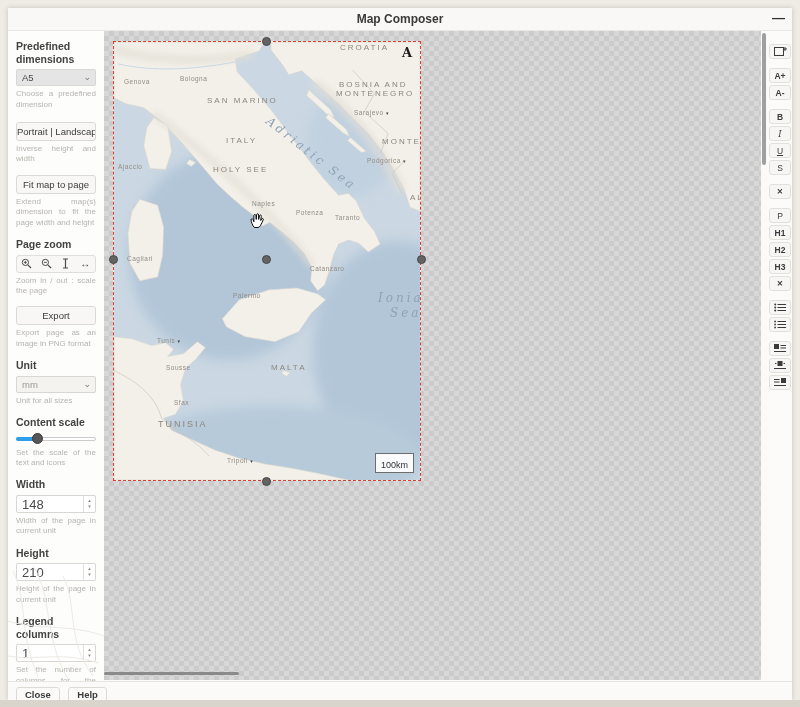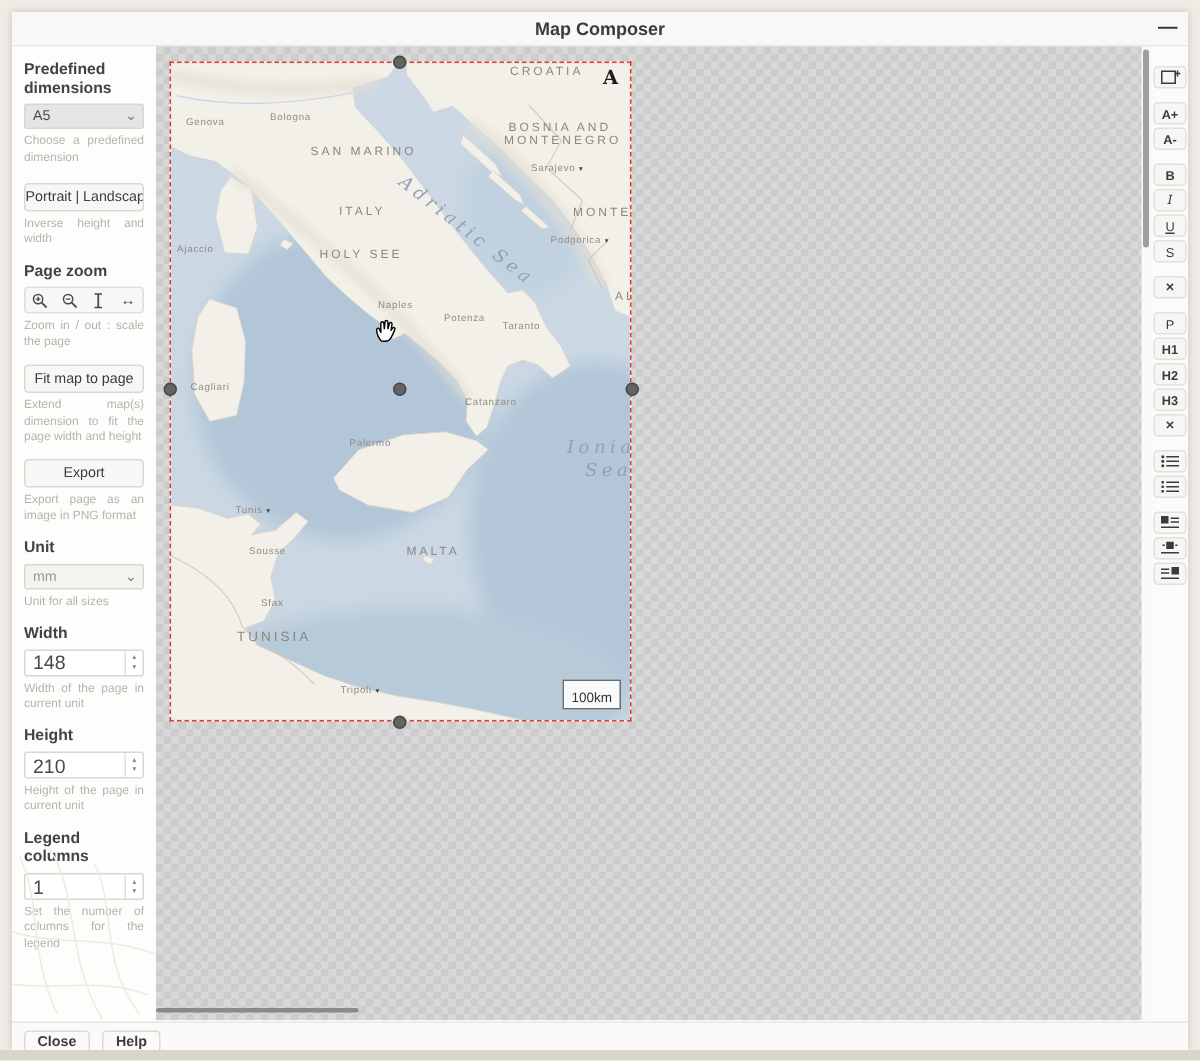--- a/index.html
+++ b/index.html
@@ -83,20 +83,25 @@
       <div class="sel">
         <span>A5</span>
         <span class="chev">⌄</span>
       </div>
       <div class="hint">Choose a predefined dimension</div>
     </div>
 
     <div class="sec" style="margin-top:12px;">
       <button class="btn">Portrait | Landscape</button>
       <div class="hint">Inverse height and width</div>
+    </div>
+
+    <div class="sec" style="margin-top:10px;">
+      <button class="btn">Fit map to page</button>
+      <div class="hint">Extend map(s) dimension to fit the page width and height</div>
     </div>
 
     <div class="sec" style="margin-top:10px;">
       <div class="hd">Page zoom</div>
       <div class="zoomgrp">
         <span class="zi">
           <svg width="11" height="11" viewBox="0 0 11 11">
               <circle cx="4.4" cy="4.4" r="3.1" fill="none" stroke="#4a4a4a" stroke-width="1"></circle>
               <line x1="6.8" y1="6.8" x2="10" y2="10" stroke="#4a4a4a" stroke-width="1.2"></line>
               <line x1="2.9" y1="4.4" x2="5.9" y2="4.4" stroke="#4a4a4a" stroke-width="0.9"></line>
@@ -116,38 +121,42 @@
               <line x1="2" y1="1" x2="7" y2="1" stroke="#4a4a4a" stroke-width="1"></line>
               <line x1="2" y1="10" x2="7" y2="10" stroke="#4a4a4a" stroke-width="1"></line>
             </svg>
         </span>
         <span class="zi">↔</span>
       </div>
       <div class="hint">Zoom in / out : scale the page</div>
     </div>
 
     <div class="sec" style="margin-top:10px;">
-      <button class="btn">Fit map to page</button>
-      <div class="hint">Extend map(s) dimension to fit the page width and height</div>
-    </div>
-
-    <div class="sec" style="margin-top:10px;">
       <button class="btn">Export</button>
       <div class="hint">Export page as an image in PNG format</div>
     </div>
 
     <div class="sec" style="margin-top:10px;">
       <div class="hd">Unit</div>
       <div class="sel disabled">
         <span>mm</span>
         <span class="chev">⌄</span>
       </div>
       <div class="hint">Unit for all sizes</div>
     </div>
 
+    <div class="sec" style="margin-top:10px;">
+      <div class="hd">Content scale</div>
+      <div class="slider">
+        <div class="track"></div>
+        <div class="fill"></div>
+        <div class="knob"></div>
+      </div>
+      <div class="hint">Set the scale of the text and icons</div>
+    </div>
 
     <div class="sec" style="margin-top:10px;">
       <div class="hd">Width</div>
       <div class="numin">
         <input value="148" style="">
         <span class="spin">
             <span>▲</span>
             <span>▼</span>
           </span>
       </div>

